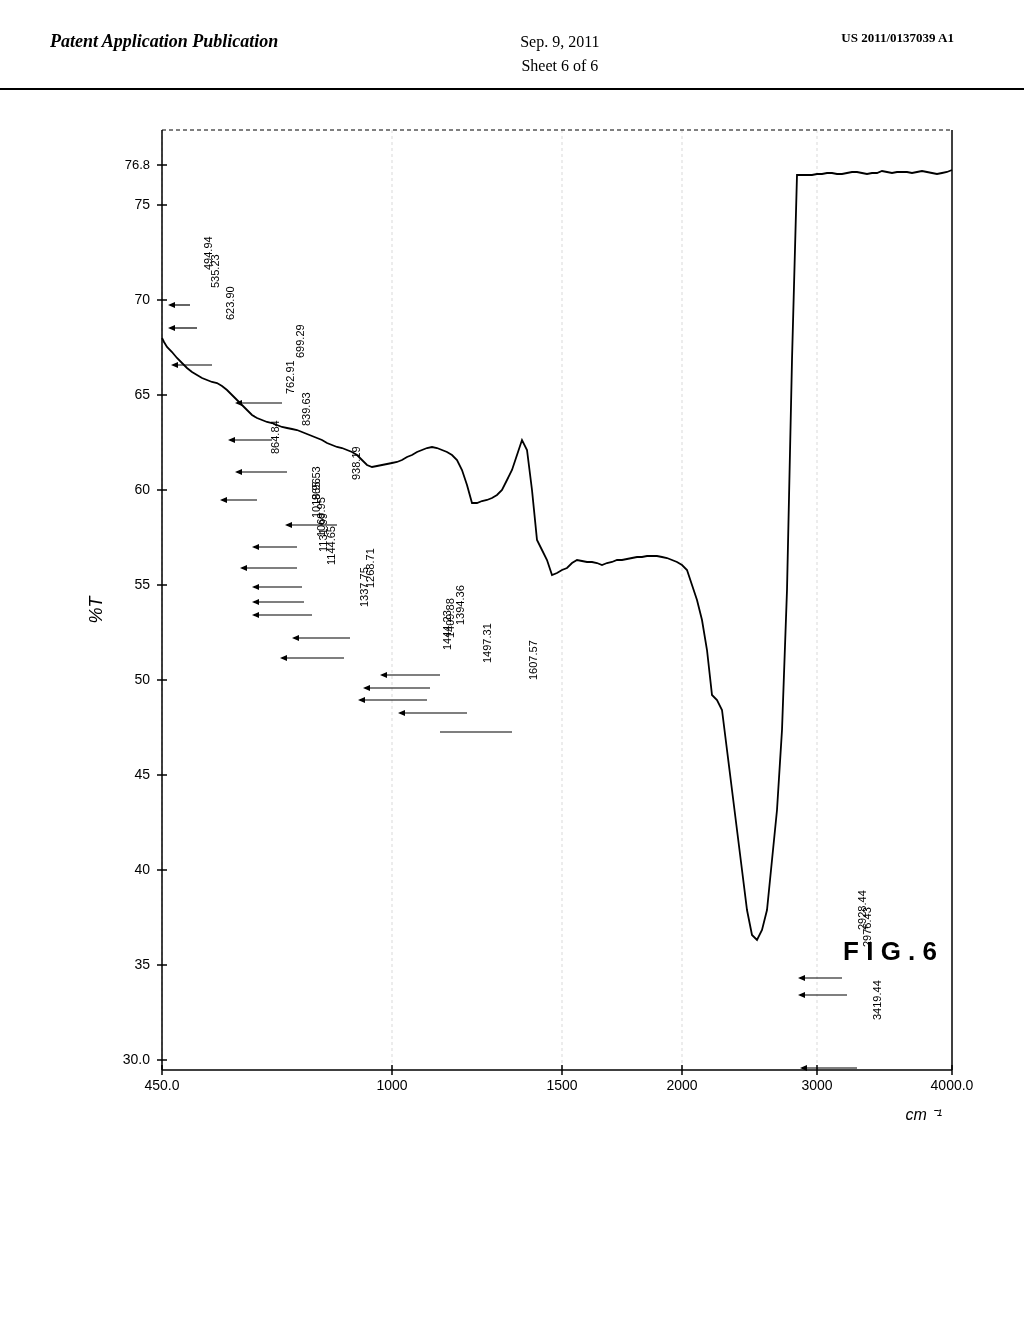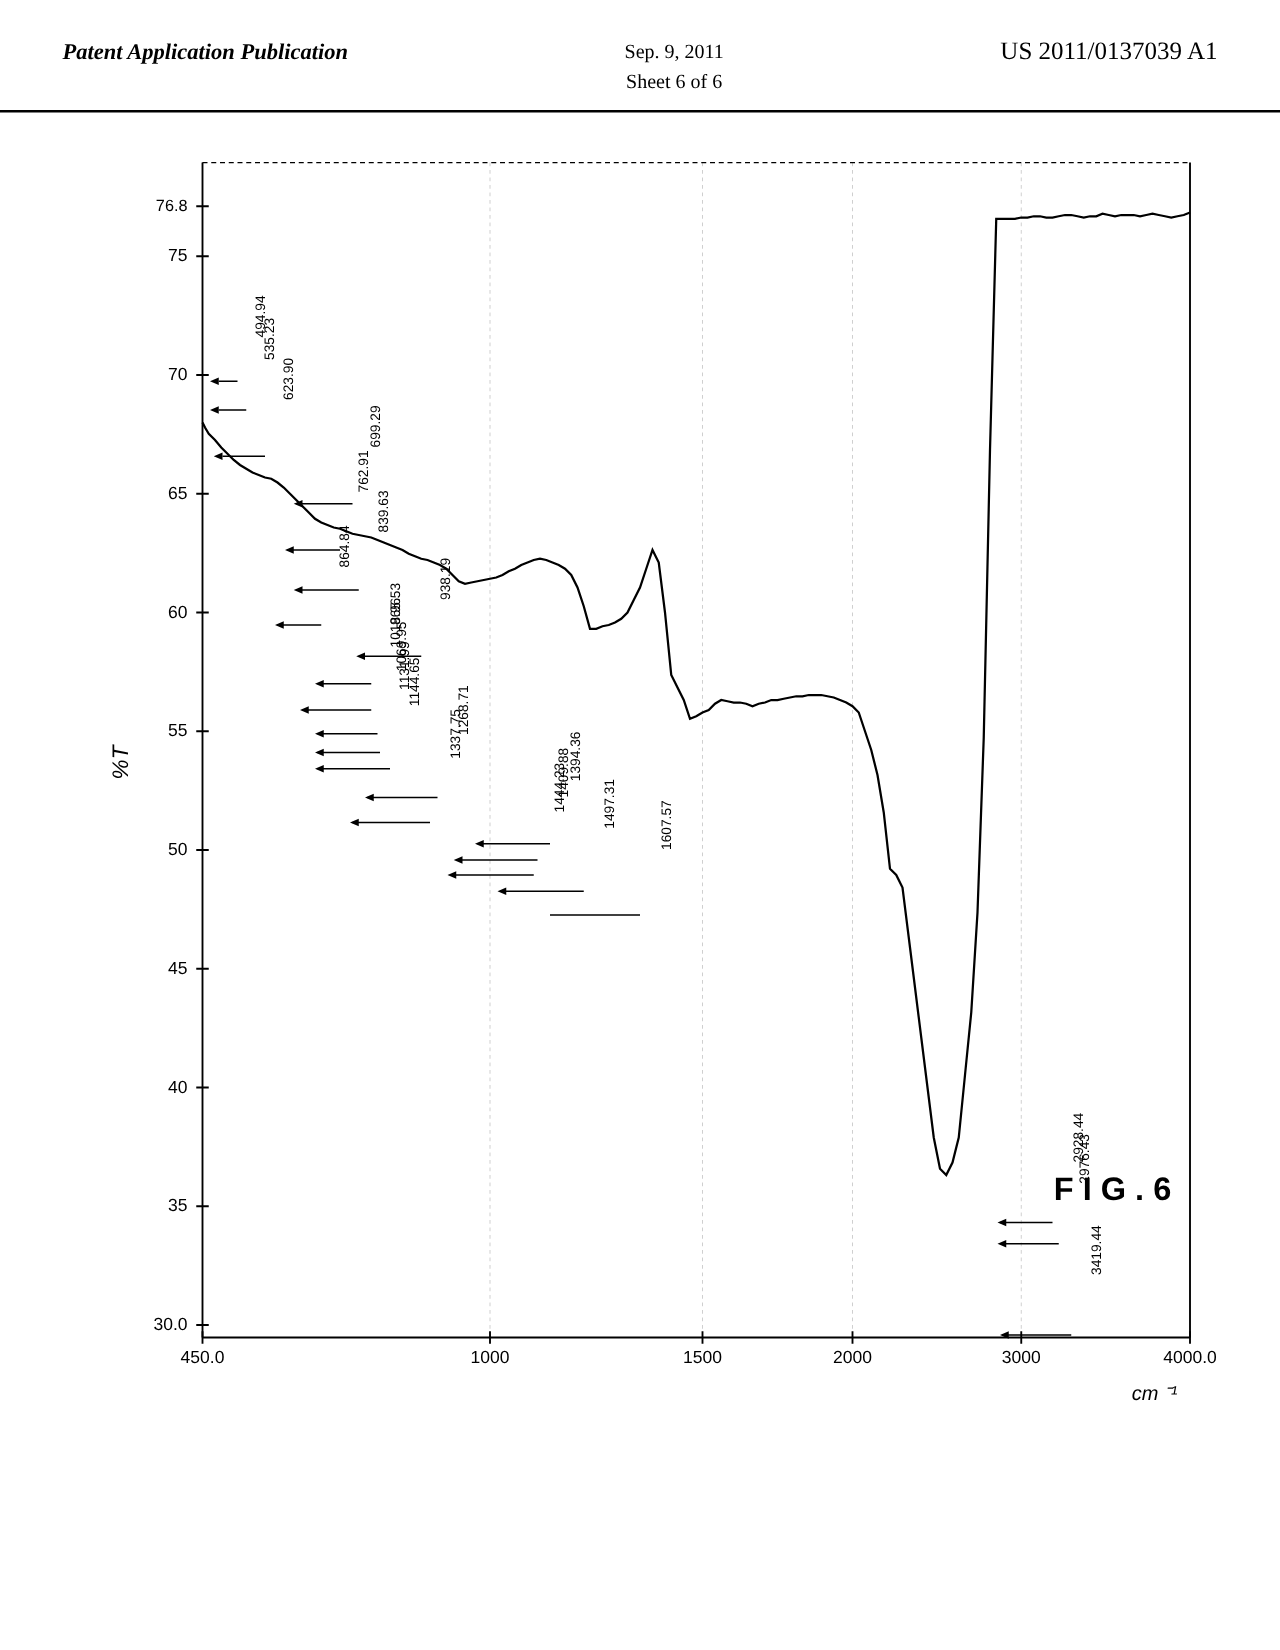--- a/index.html
+++ b/index.html
@@ -9,41 +9,41 @@
       background: #fff;
       font-family: 'Times New Roman', Times, serif;
       overflow: hidden;
       position: relative;
     }
 
     .header {
       display: flex;
       justify-content: space-between;
       align-items: flex-start;
-      padding: 30px 50px 10px 50px;
+      padding: 30px 70px 10px 50px;
       border-bottom: 2px solid #000;
     }
 
     .header-left {
       font-size: 18px;
       font-weight: bold;
       font-style: italic;
       max-width: 320px;
       line-height: 1.3;
     }
 
     .header-center {
       font-size: 16px;
       text-align: center;
       line-height: 1.5;
     }
 
     .header-right {
-      font-size: 20px;
-      font-weight: normal;
+      font-size: 13px;
+      font-weight: bold;
       text-align: left;
     }
 
     .chart-area {
       position: relative;
       width: 100%;
       height: 1160px;
       padding: 20px 30px 80px 70px;
     }
 

